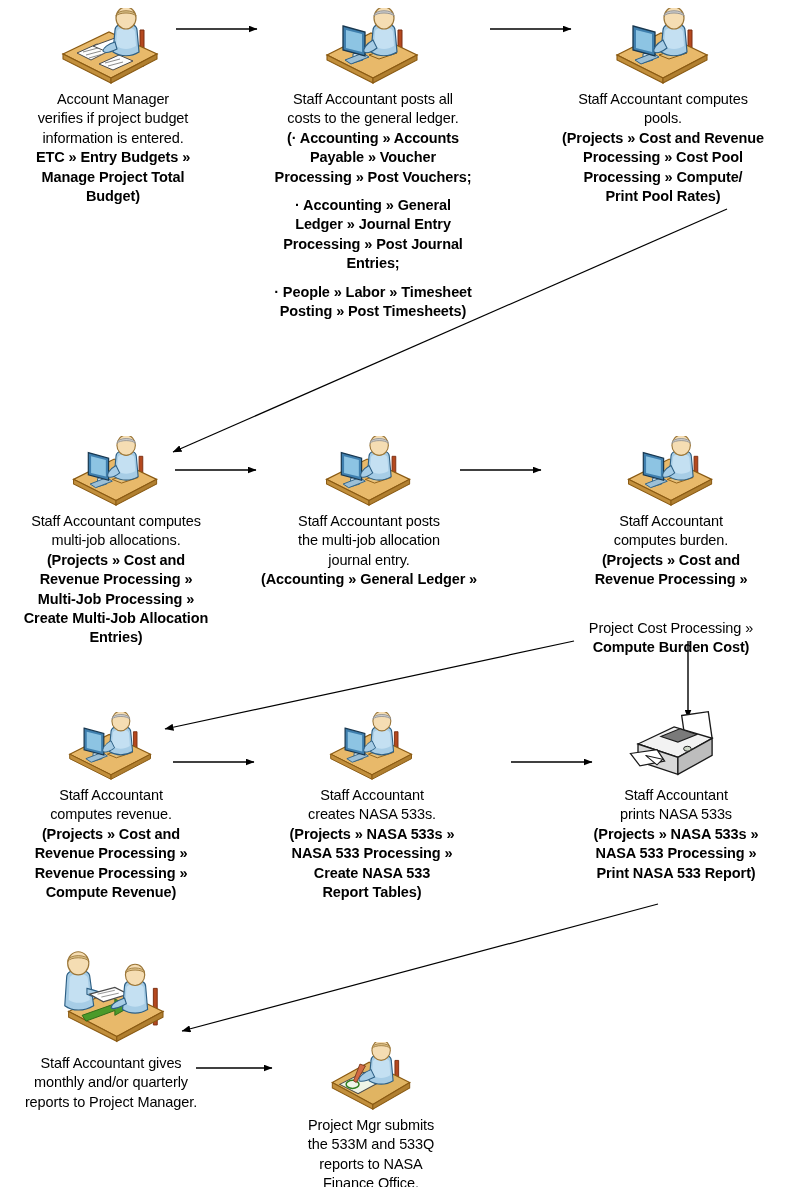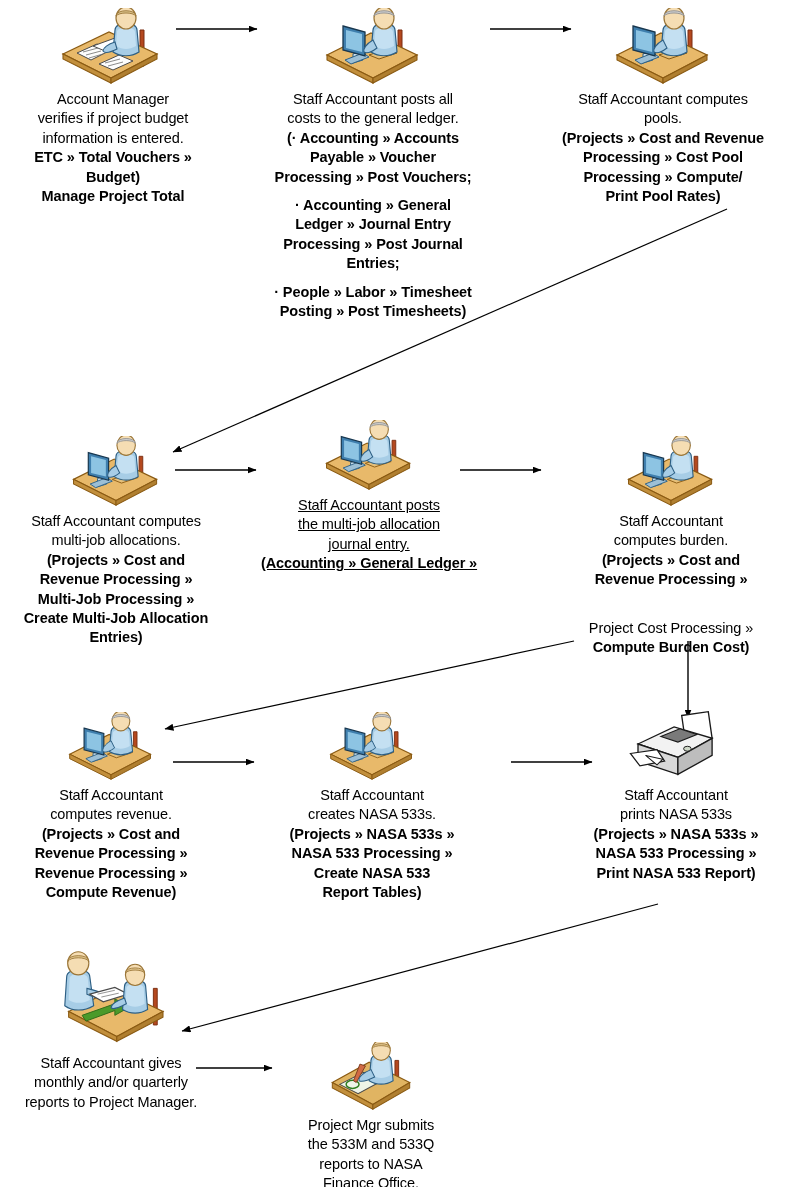--- a/index.html
+++ b/index.html
@@ -100,23 +100,23 @@
         <path d="M62,34 C55,36 50,40 50,43 C52,46 58,44 64,41 Z" fill="#a7cde6" stroke="#2d5f84" stroke-width="1.1"></path>
 
         <ellipse cx="73" cy="10" rx="10" ry="11" fill="#f5ddb3" stroke="#9a7537" stroke-width="1.2"></ellipse>
         <path d="M63,8 C63,1 83,1 83,8 C80,4 66,4 63,8 Z" fill="#d9c189" stroke="#9a7537" stroke-width="0.9"></path>
       </svg>
     </span>
     <div class="caption">
         <p class="plain" style="font-weight: 400;">Account Manager</p>
         <p class="plain" style="font-weight: 400;">verifies if project budget</p>
         <p class="plain" style="font-weight: 400;">information is entered.</p>
-        <p class="path" style="font-weight: 700;">ETC » Total Vouchers »</p>
+        <p class="path" style="font-weight: 700;">ETC » Entry Budgets »</p>
+        <p class="path" style="font-weight: 700;">Manage Project Total</p>
         <p class="path" style="font-weight: 700;">Budget)</p>
-        <p class="path" style="font-weight: 700;">Manage Project Total</p>
       </div>
   </div>
 
   <div class="node" style="left:242px; top:8px; width:262px;">
     <span class="icon-wrap">
       <svg width="120" height="78" viewBox="0 0 120 78">
         <path d="M85,22 L89,22 L89,58 L85,58 Z" fill="#b4481e" stroke="#7a2d10" stroke-width="1"></path>
         <path d="M14,47 L58,25 L104,47 L60,70 Z" fill="#e8b96a" stroke="#8a5a12" stroke-width="1.3"></path>
         <path d="M14,47 L14,52 L60,75 L60,70 Z" fill="#c28f3c" stroke="#8a5a12" stroke-width="1.1"></path>
         <path d="M60,70 L60,75 L104,52 L104,47 Z" fill="#b07f30" stroke="#8a5a12" stroke-width="1.1"></path>
@@ -205,21 +205,21 @@
         <p class="plain" style="font-weight: 400;">Staff Accountant computes</p>
         <p class="plain" style="font-weight: 400;">multi-job allocations.</p>
         <p class="path" style="font-weight: 700;">(Projects » Cost and</p>
         <p class="path" style="font-weight: 700;">Revenue Processing »</p>
         <p class="path" style="font-weight: 700;">Multi-Job Processing »</p>
         <p class="path" style="font-weight: 700;">Create Multi-Job Allocation</p>
         <p class="path" style="font-weight: 700;">Entries)</p>
       </div>
   </div>
 
-  <div class="node" style="left:250px; top:420px; width:238px;text-decoration:underline;">
+  <div class="node" style="left:250px; top:436px; width:238px;">
     <span class="icon-wrap">
       <svg width="118" height="72" viewBox="0 0 120 78">
         <path d="M85,22 L89,22 L89,58 L85,58 Z" fill="#b4481e" stroke="#7a2d10" stroke-width="1"></path>
         <path d="M14,47 L58,25 L104,47 L60,70 Z" fill="#e8b96a" stroke="#8a5a12" stroke-width="1.3"></path>
         <path d="M14,47 L14,52 L60,75 L60,70 Z" fill="#c28f3c" stroke="#8a5a12" stroke-width="1.1"></path>
         <path d="M60,70 L60,75 L104,52 L104,47 Z" fill="#b07f30" stroke="#8a5a12" stroke-width="1.1"></path>
         <path d="M40,46 L48,43 L50,52 L40,55 Z" fill="#cfe2ef" stroke="#2d5f84" stroke-width="1"></path>
         <path d="M32,52 L50,45 L56,49 L38,56 Z" fill="#9cbfd6" stroke="#2d5f84" stroke-width="1"></path>
         <path d="M30,18 L52,24 L52,48 L30,42 Z" fill="#3f7fae" stroke="#18374f" stroke-width="1.3"></path>
         <path d="M33,22 L49,26 L49,44 L33,40 Z" fill="#8dc4e3"></path>

